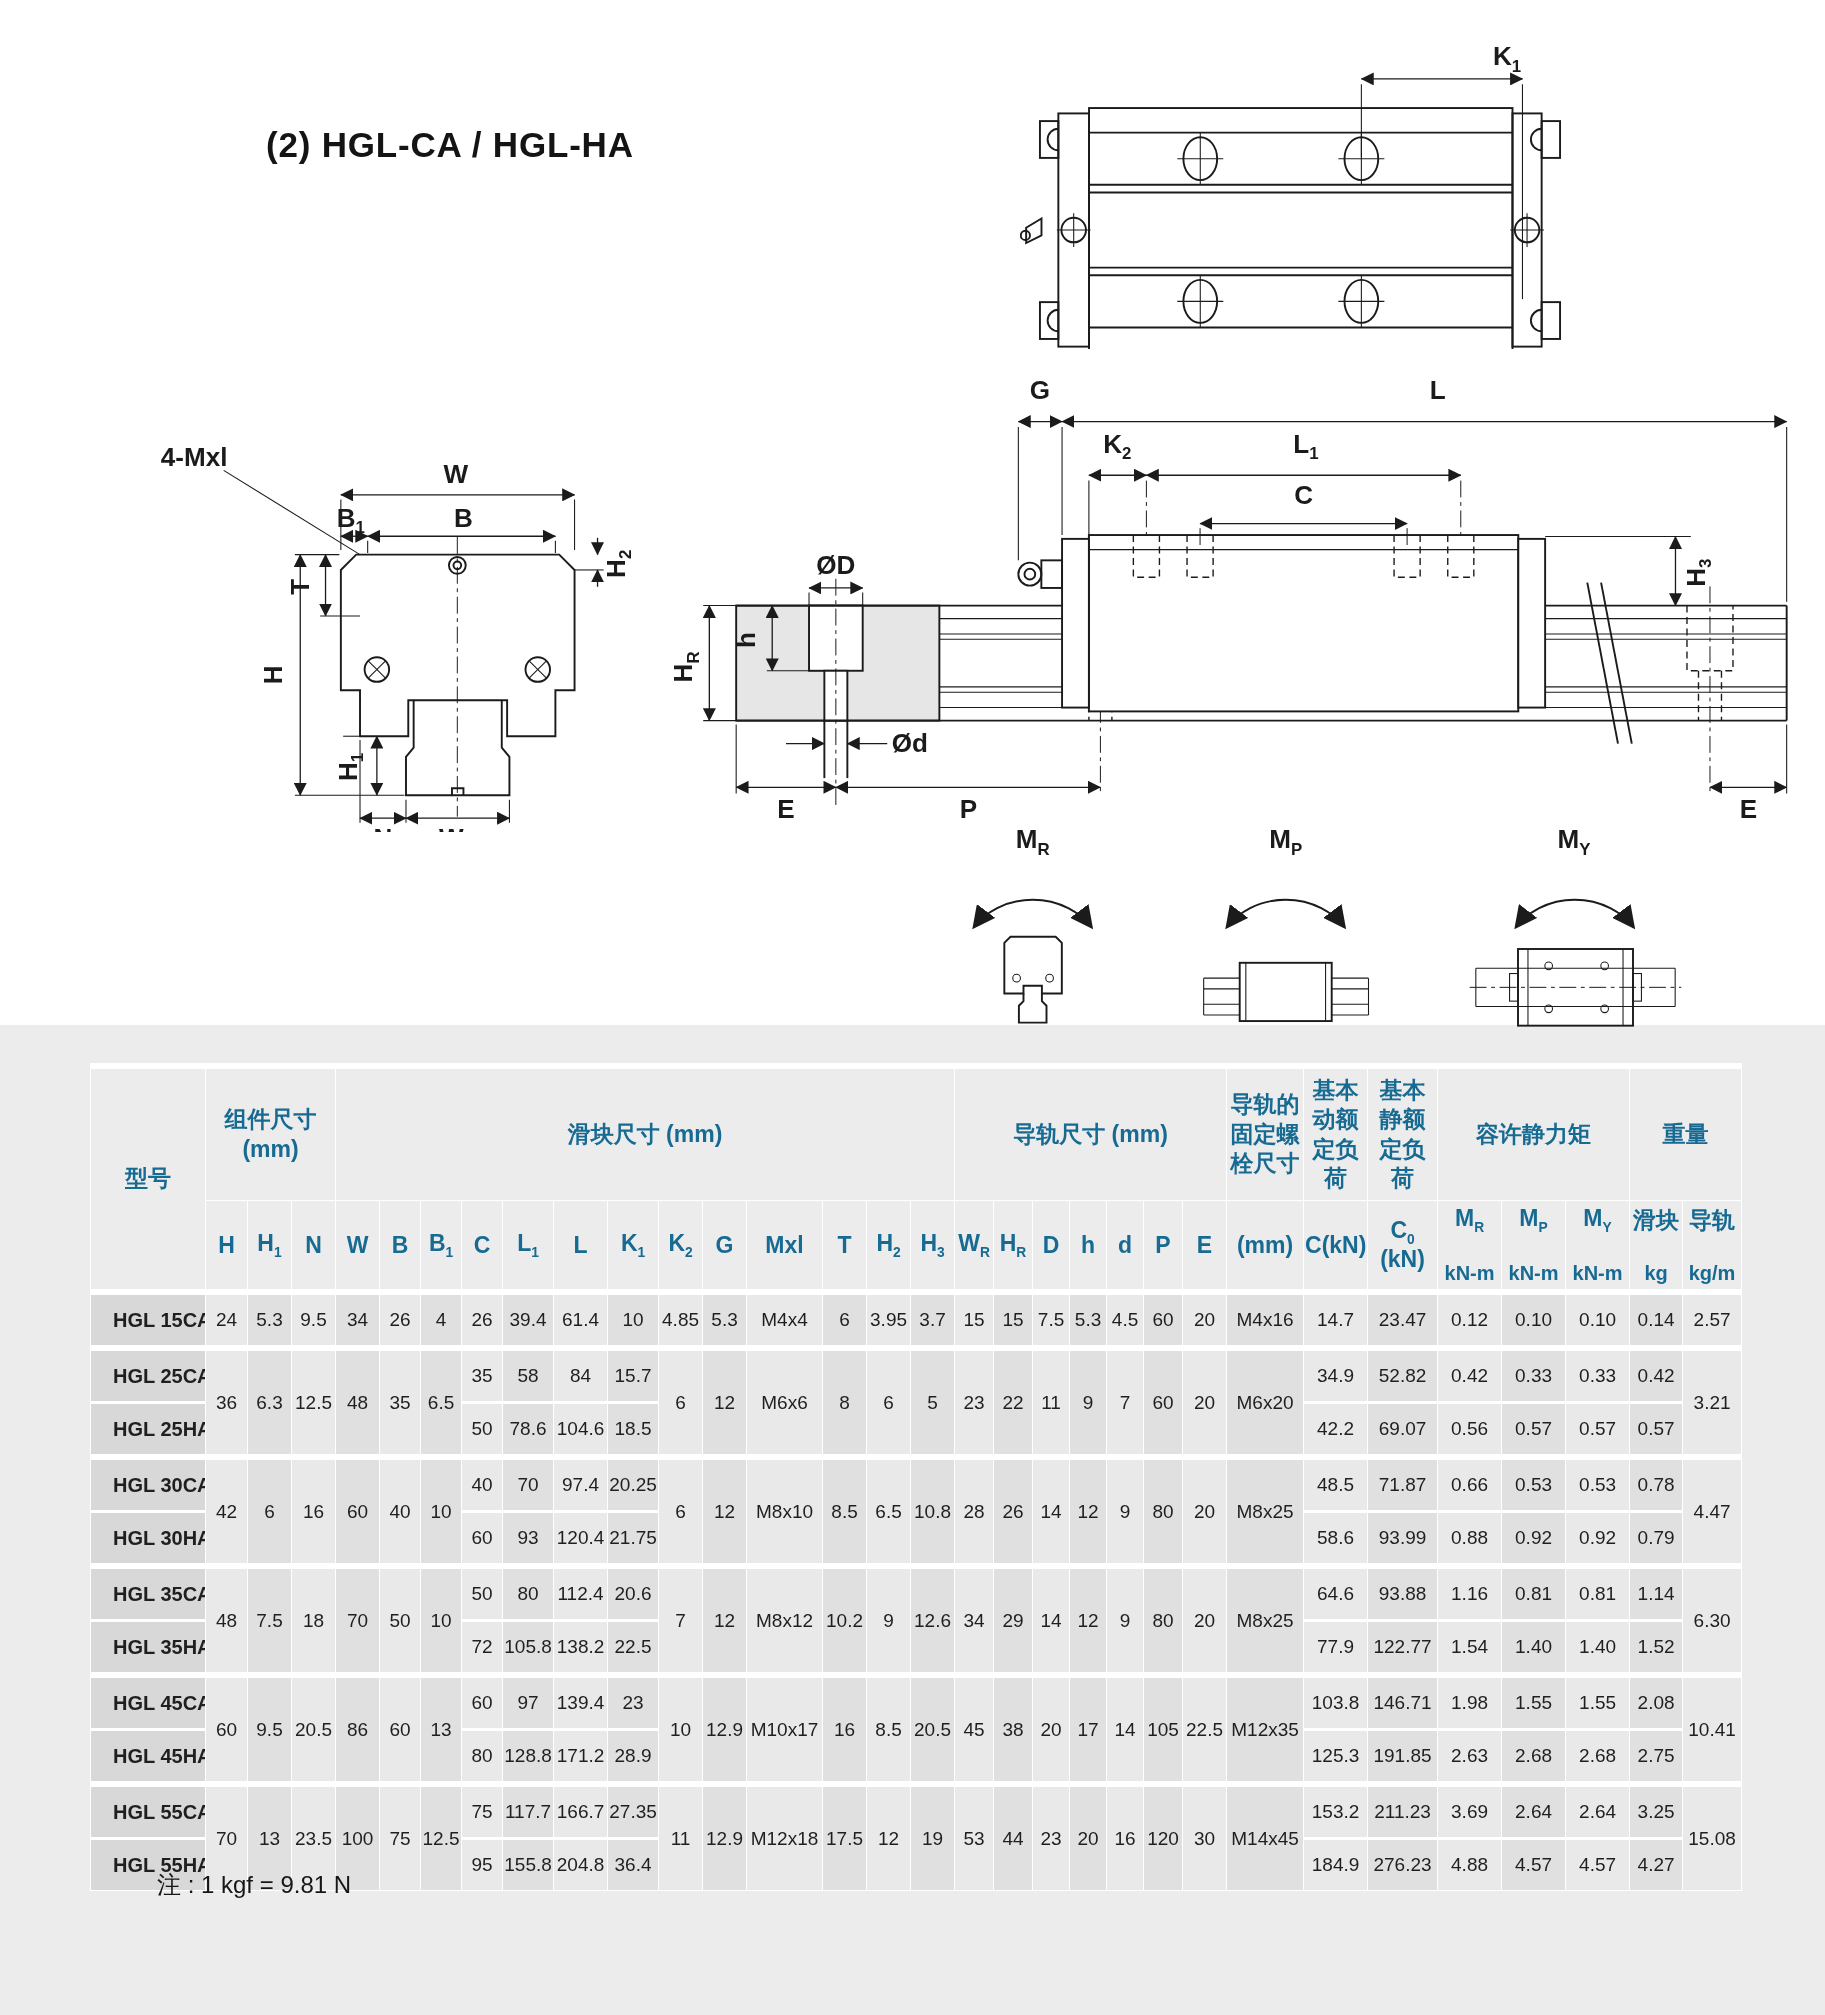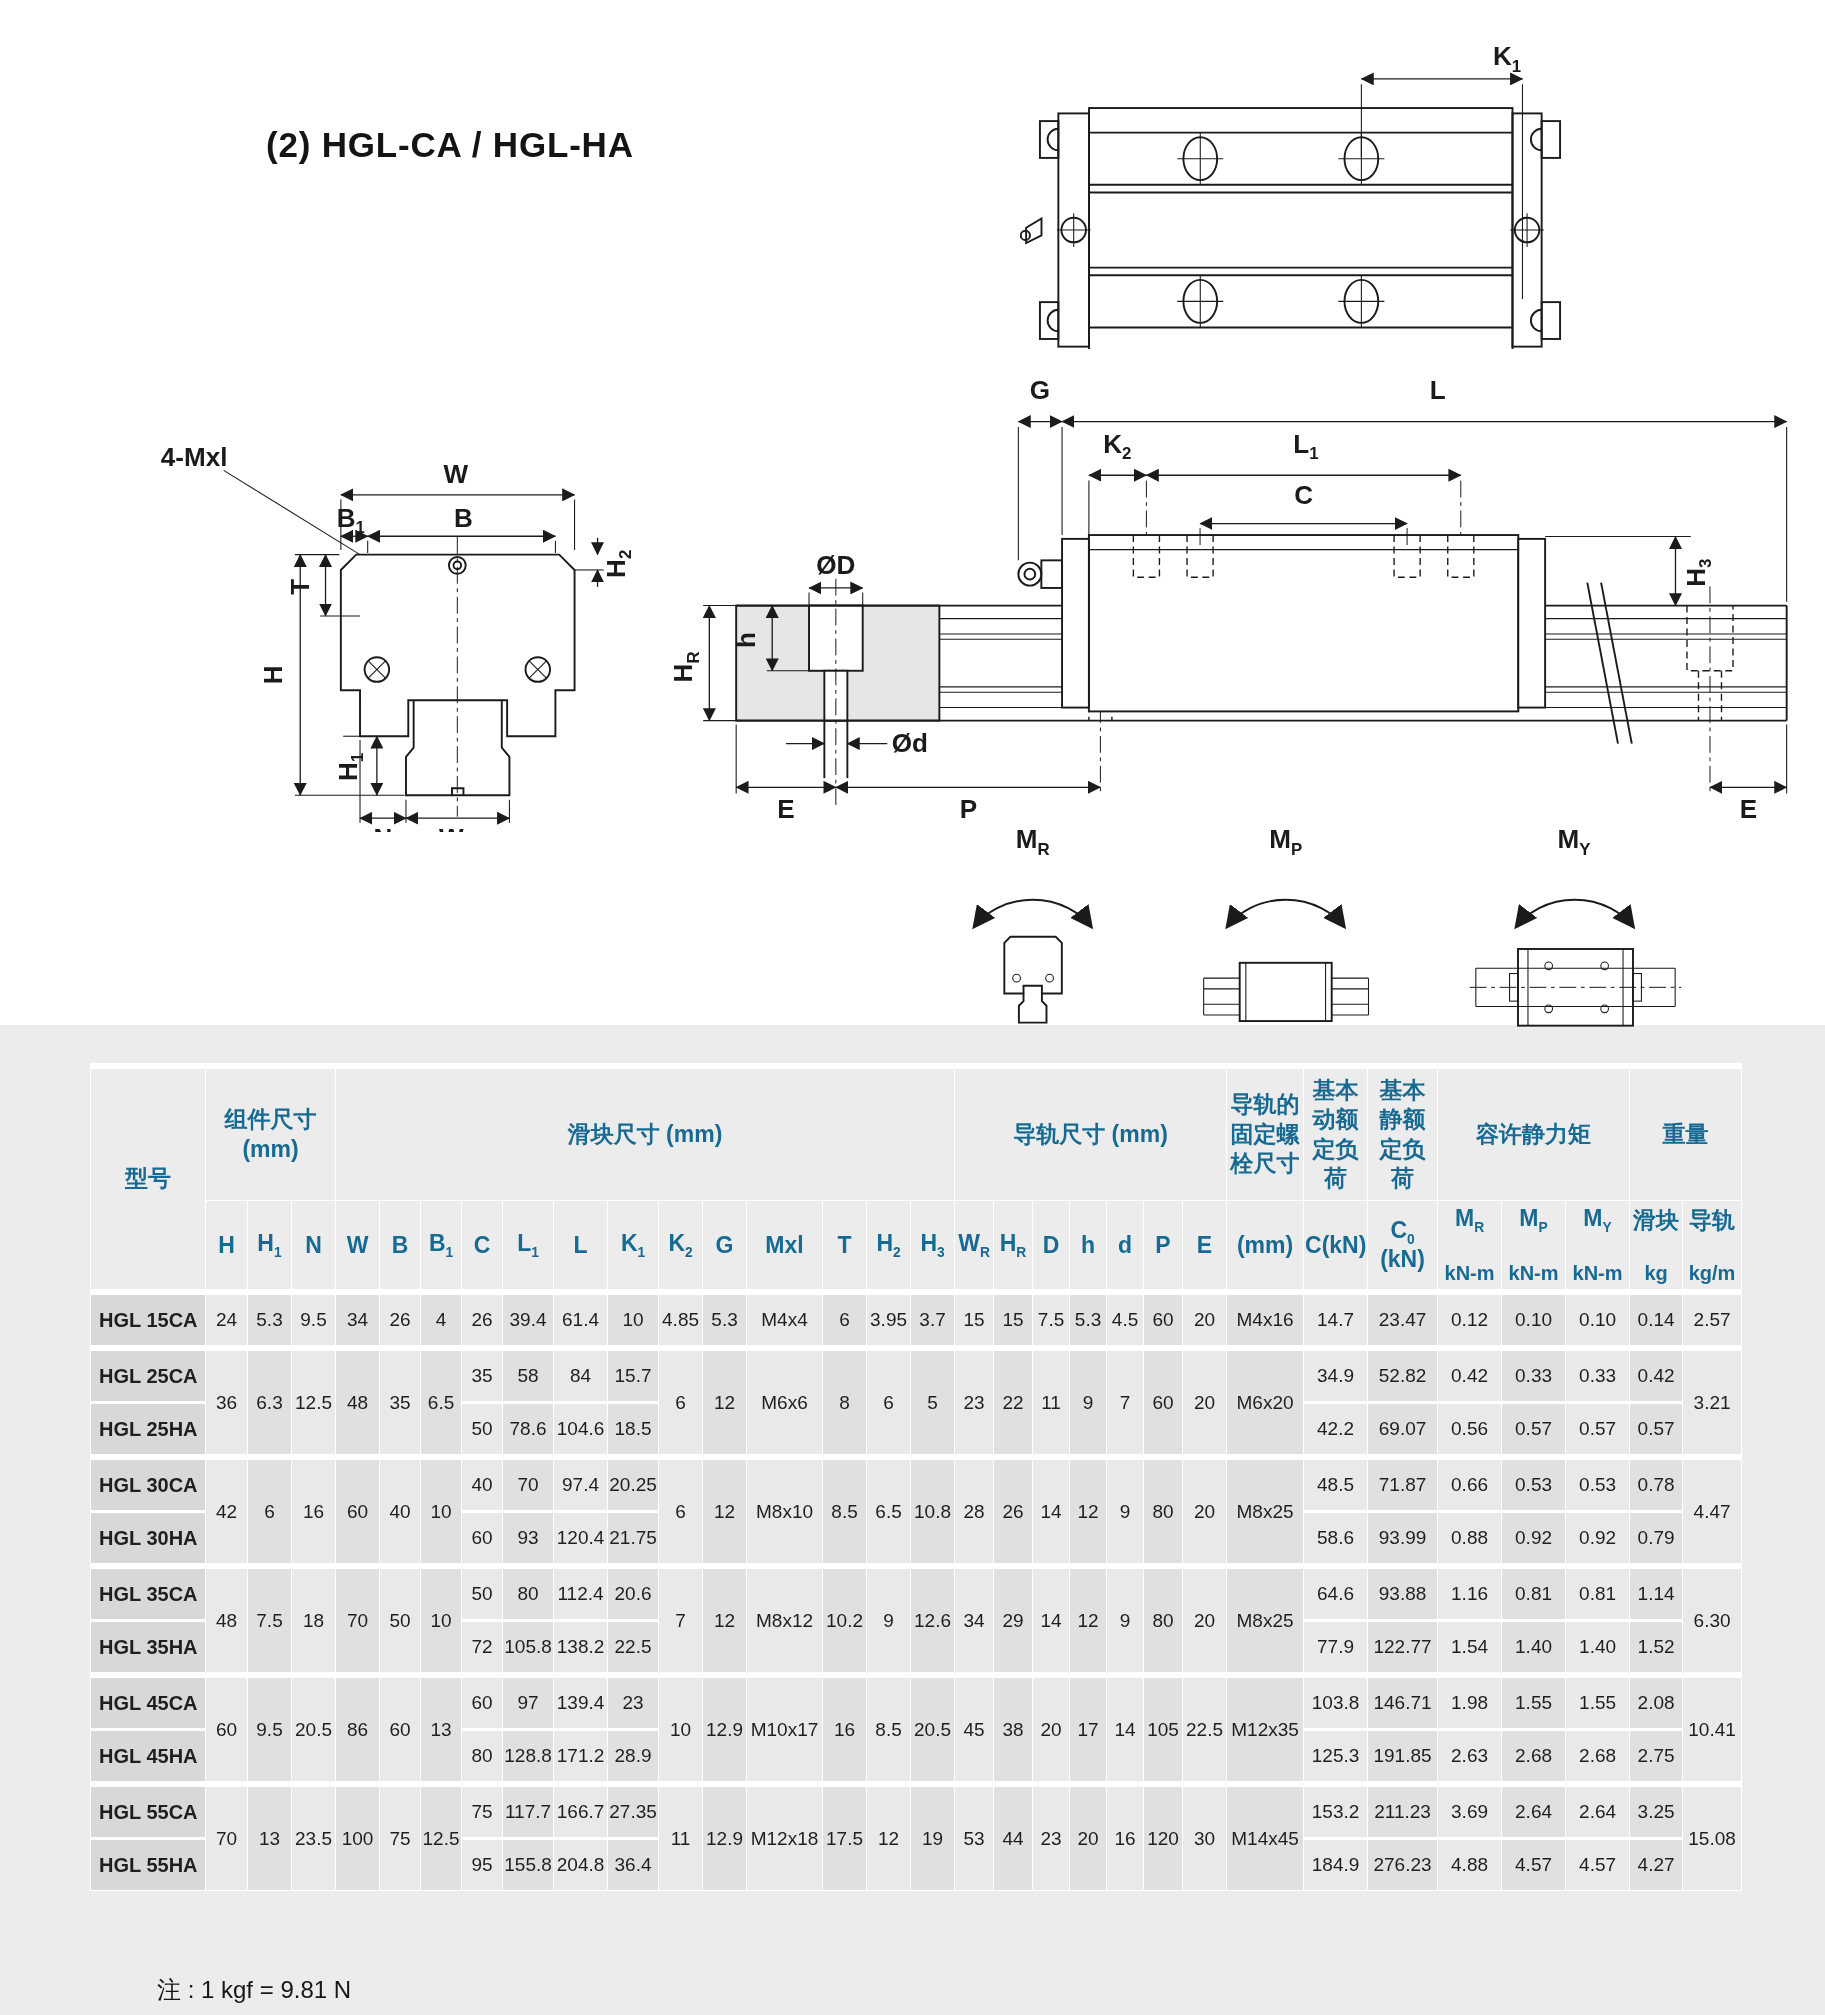--- a/index.html
+++ b/index.html
@@ -1,21 +1,21 @@
 <!DOCTYPE html>
 <html style="font-size:12.3px"><head>
 <meta charset="utf-8">
 <style>
   html,body{margin:0;padding:0;}
   body{width:1826px;height:2015px;position:relative;background:#ffffff;
        font-family:"Liberation Sans","DejaVu Sans",sans-serif;overflow:hidden;}
   .gray-band{position:absolute;left:0;top:1025px;width:1826px;height:990px;background:#ececec;}
   .page-title{position:absolute;left:266px;top:125px;font-size:35px;font-weight:700;
               color:#141414;letter-spacing:0.8px;white-space:nowrap;}
-  .note{position:absolute;left:157px;top:1974px;font-size:24px;color:#161616;white-space:nowrap;}
+  .note{position:absolute;left:157px;top:1869px;font-size:24px;color:#161616;white-space:nowrap;}
 
   
   .drw{position:absolute;}
   svg .ln{fill:none;stroke:#1b1b1b;stroke-width:2.5;}
   svg .thin{fill:none;stroke:#1b1b1b;stroke-width:1.4;}
   svg .dim{fill:none;stroke:#1b1b1b;stroke-width:1.7;}
   svg .dash{fill:none;stroke:#1b1b1b;stroke-width:1.8;stroke-dasharray:9 6;}
   svg .cline{fill:none;stroke:#1b1b1b;stroke-width:1.3;stroke-dasharray:22 6 5 6;}
   svg .fillw{fill:#ffffff;stroke:#1b1b1b;stroke-width:2.5;}
   svg .fillg{fill:#e6e6e6;stroke:#1b1b1b;stroke-width:2.5;}
@@ -32,21 +32,21 @@
                border-top:6.1px solid #ffffff;}
   th.model-th{font-size:24.5px;}
   tr.letters th{height:86px;font-size:23px;}
   .dtable sub{font-size:0.60em;}
   .stack{height:80px;display:flex;flex-direction:column;justify-content:space-between;
          align-items:center;padding:1.5px 0;}
   .stack .sl{font-size:23px;}
   .stack .su{font-size:20px;}
   .dtable tbody td{height:48px;text-align:center;vertical-align:middle;
                    font-size:19px;color:#1f1f1f;}
-  .dtable td.model{background:#d8d8d8;text-align:left;padding-left:8px;
+  .dtable td.model{background:#d8d8d8;text-align:left;padding-left:22px;
                    font-weight:700;font-size:20px;white-space:nowrap;}
   .dtable td.sa{background:#e9e9e9;}
   .dtable td.sb{background:#e0e0e0;}
   tr.gstart td{border-top:6.1px solid #ffffff;}
   tr.pair td{border-top:3.1px solid #ffffff;margin-left:44px;}
 </style>
 </head>
 <body>
 
 <div class="gray-band"></div>

